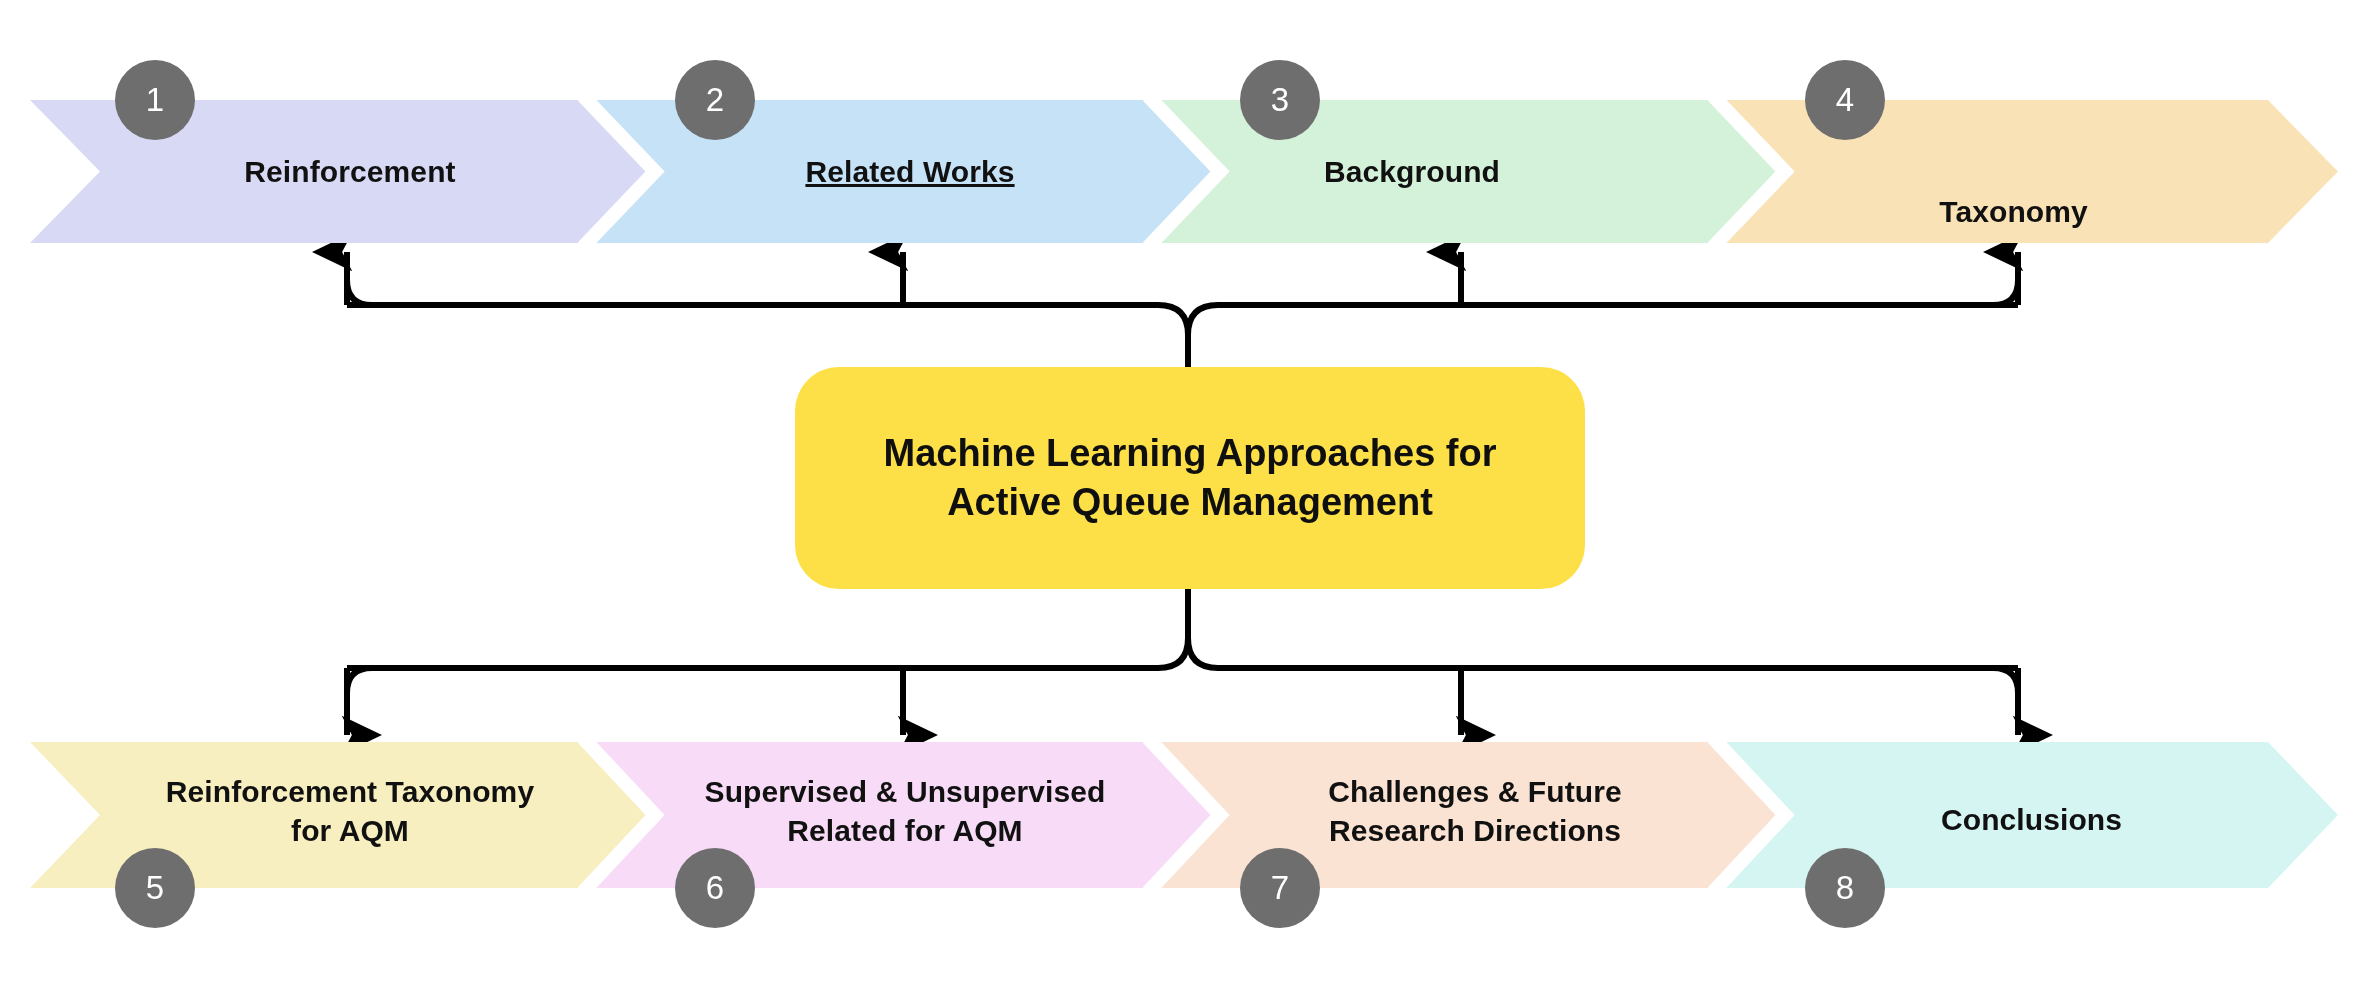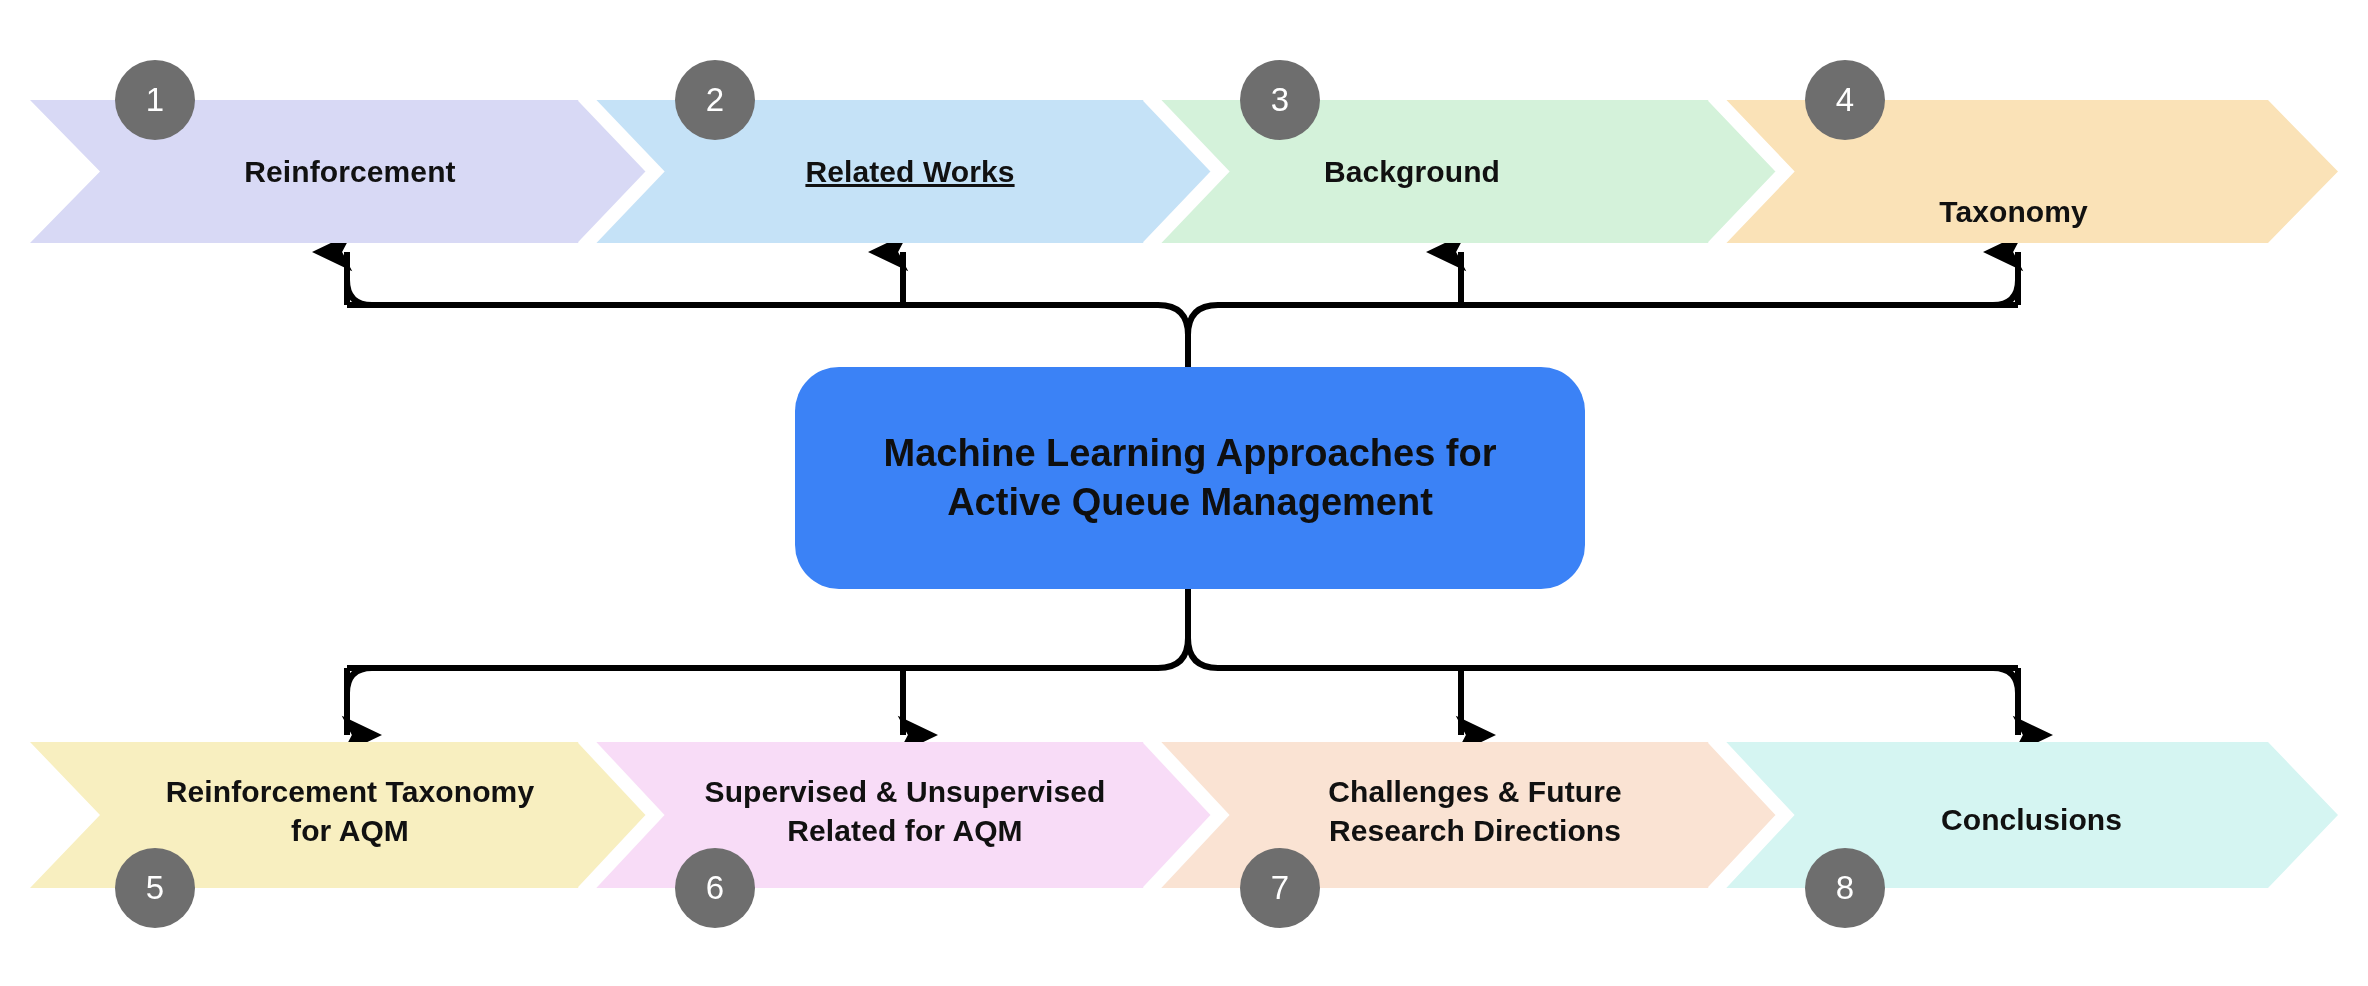--- a/index.html
+++ b/index.html
@@ -52,21 +52,21 @@
     align-items: center;
     justify-content: center;
   }
   .center-box {
     position: absolute;
     z-index: 3;
     left: 795px;
     top: 367px;
     width: 790px;
     height: 222px;
-    background: #3b82f6;
+    background: #fde047;
     border-radius: 44px;
     display: flex;
     align-items: center;
     justify-content: center;
   }
   .center-box-text {
     text-align: center;
     font-size: 38px;
     font-weight: bold;
     color: #0f0f0f;

